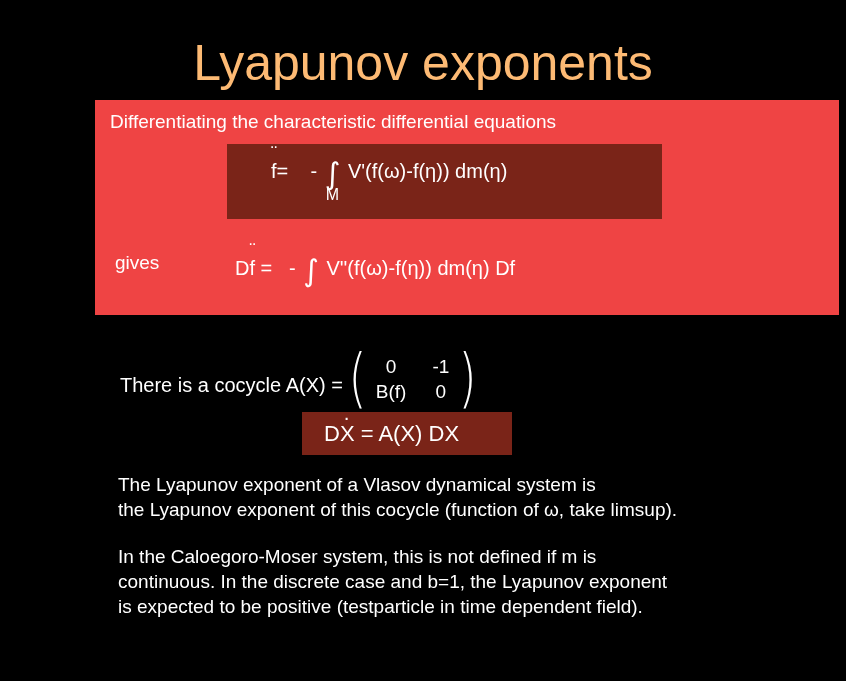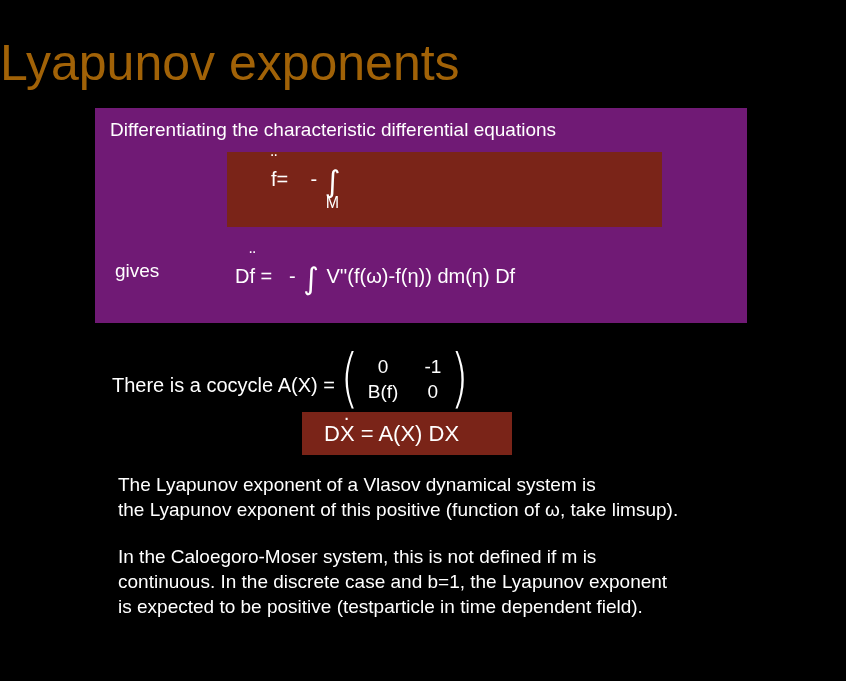--- a/index.html
+++ b/index.html
@@ -21,37 +21,37 @@
     inset: 0;
     background: #000000;
   }
 
   
   .title {
     position: absolute;
     left: 0;
     top: 34px;
     width: 846px;
-    text-align: left;
+    text-align: center;
     font-size: 50px;
     line-height: 58px;
-    color: #a16207;
+    color: #fdba74;
     font-weight: normal;
     letter-spacing: 0px;
     white-space: nowrap;
   }
 
   
   .panel {
     position: absolute;
     left: 95px;
-    top: 108px;
-    width: 652px;
+    top: 100px;
+    width: 744px;
     height: 215px;
-    background: #701a75;
+    background: #ef4444;
   }
 
   .panel-lead {
     position: absolute;
     left: 15px;
     top: 10px;
     font-size: 19px;
     line-height: 24px;
     white-space: nowrap;
   }
@@ -126,21 +126,21 @@
     transform: translateX(-50%);
     bottom: -19px;
     font-family: "Liberation Sans", sans-serif;
     font-size: 16px;
     line-height: 1;
   }
 
   
   .cocycle-row {
     position: absolute;
-    left: 112px;
+    left: 120px;
     top: 360px;
     font-size: 20px;
     line-height: 26px;
     white-space: nowrap;
     display: flex;
     align-items: center;
     justify-content: space-between;
   }
   .cocycle-pre, .cocycle-post {
     display: inline-block;
@@ -205,21 +205,21 @@
 
 <div class="slide">
 
   <div class="title">Lyapunov exponents</div>
 
   <div class="panel">
 
     <div class="panel-lead">Differentiating the characteristic differential equations</div>
 
     <div class="formula-box">
-      <div class="eq-main"><span class="dotwrap"><span class="ddot">¨</span><span>f</span></span><span>=</span>&nbsp;&nbsp;&nbsp;&nbsp;<span>-</span>&nbsp;<span class="intg"><span>∫</span><span class="lim">M</span></span>&nbsp;</div>
+      <div class="eq-main"><span class="dotwrap"><span class="ddot">¨</span><span>f</span></span><span>=</span>&nbsp;&nbsp;&nbsp;&nbsp;<span>-</span>&nbsp;<span class="intg"><span>∫</span><span class="lim">M</span></span>&nbsp;<span>V'(f(ω)-f(η)) dm(η)</span></div>
     </div>
 
     <div class="gives">gives</div>
 
     <div class="eq-second"><span>D</span><span class="dotwrap"><span class="ddot">¨</span><span>f</span></span>&nbsp;<span>=</span>&nbsp;&nbsp;&nbsp;<span>-</span>&nbsp;<span class="intg"><span>∫</span></span>&nbsp;<span>V''(f(ω)-f(η)) dm(η) Df</span></div>
   </div>
 
   <div class="cocycle-row">
     <span class="cocycle-pre">There is a cocycle A(X) =</span>
     <span class="matrix">
@@ -232,18 +232,18 @@
       </span>
       <span class="paren">)</span>
     </span>
   </div>
 
   <div class="dx-box">
     <div class="dx-eq"><span>D</span><span class="dotwrap"><span class="sdot">·</span><span>X</span></span>&nbsp;<span>= A(X) DX</span></div>
   </div>
 
   <div class="para para-1">The Lyapunov exponent of a Vlasov dynamical system is
-the Lyapunov exponent of this positive (function of ω, take limsup).</div>
+the Lyapunov exponent of this cocycle (function of ω, take limsup).</div>
   <div class="para para-2">In the Caloegoro-Moser system, this is not defined if m is
 continuous. In the discrete case and b=1, the Lyapunov exponent
 is expected to be positive (testparticle in time dependent field).</div>
 
 </div>
 
 </body></html>

